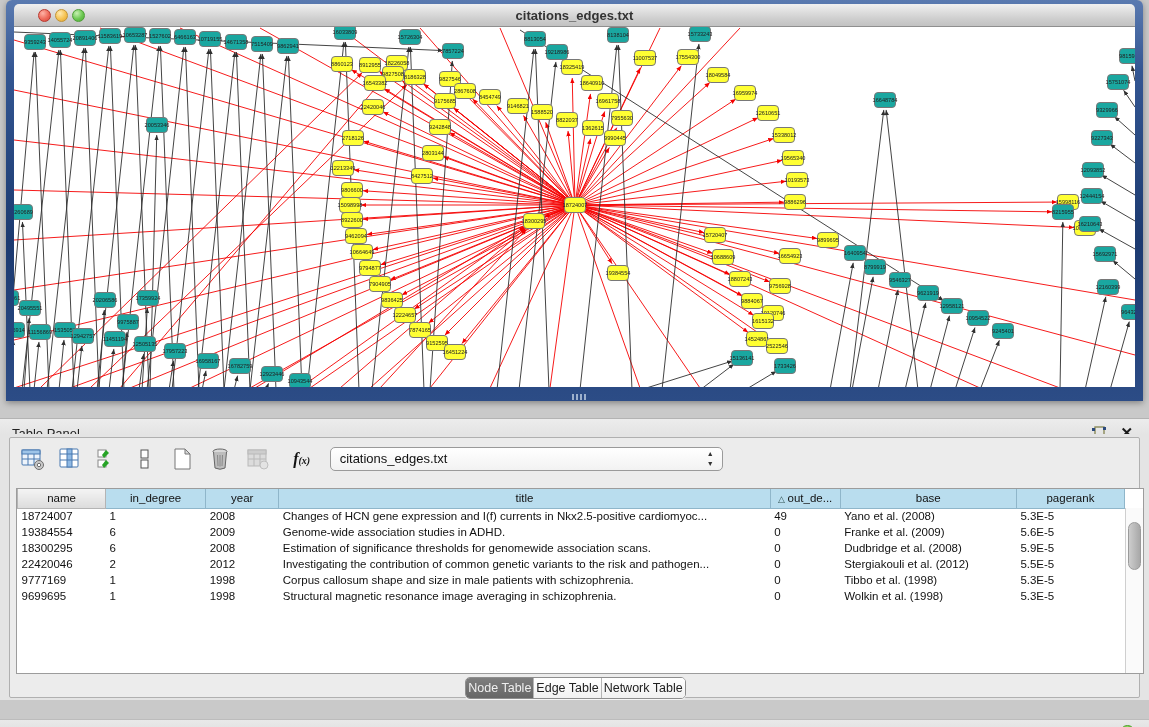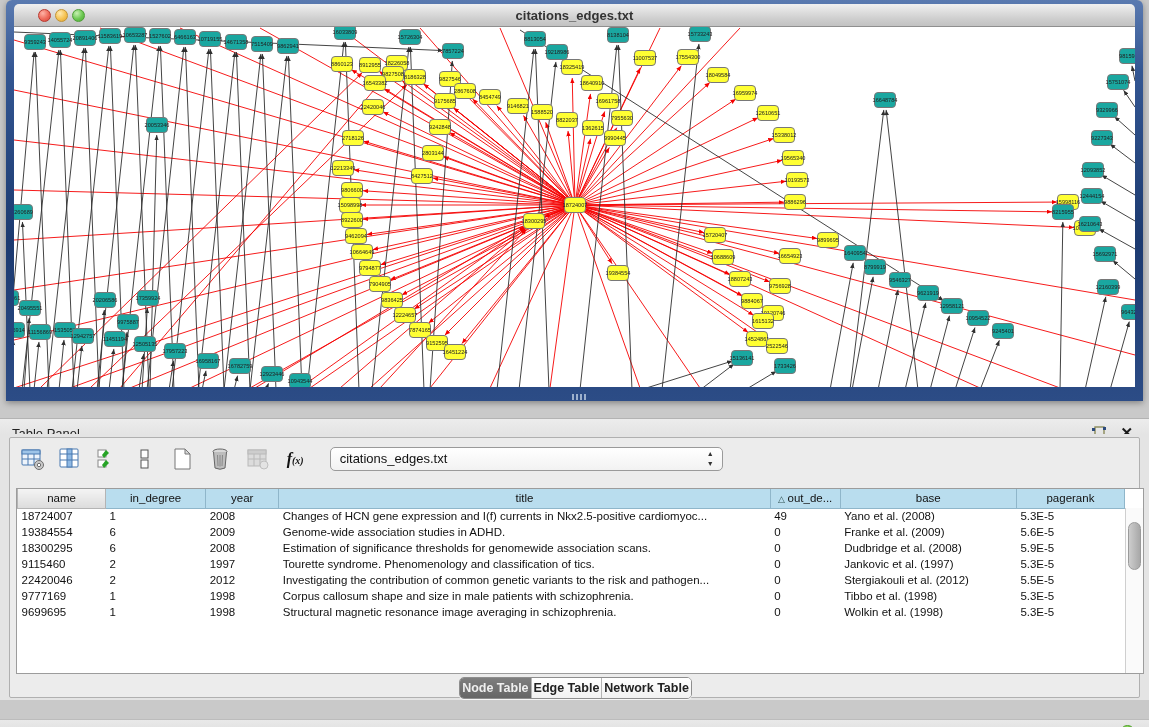--- a/index.html
+++ b/index.html
@@ -31,21 +31,21 @@
   .tp-close { position:absolute; right:16px; top:5px; font-size:15px; font-weight:bold; color:#1a1a1a; cursor:pointer; }
 
   .tp-body { position:absolute; left:0; top:434px; width:1149px; height:266px; background:#e4e4e4; }
   .tp-box  { position:absolute; left:9px; top:3px; width:1131px; height:261px; background:#ececec;
     border:1px solid #b0b0b0; border-radius:2px; }
 
   .toolbar { position:absolute; left:8px; top:6px; height:36px; width:1100px; }
   .tb-btn { display:inline-block; vertical-align:top; width:30px; height:30px; margin-right:3px;
     text-align:center; cursor:pointer; border-radius:3px; }
   .tb-btn svg { margin-top:3px; }
-  .fx { font-family:"Liberation Serif", serif; font-style:italic; font-weight:bold; font-size:16px; line-height:30px; color:#111; }
+  .fx { font-family:"Liberation Serif", serif; font-style:italic; font-weight:bold; font-size:16px; line-height:30px; color:#111;text-align:right; }
   .fx small { font-size:10px; }
   .combo { display:inline-block; vertical-align:top; margin-left:12px; margin-top:3px; width:393px; height:24px;
     background:linear-gradient(180deg,#ffffff,#f2f2f2); border:1px solid #9a9a9a; border-radius:5px;
     font-size:13px; color:#111; line-height:22px; padding-left:9px; position:relative; cursor:pointer; }
   .combo .arrows { position:absolute; right:8px; top:1px; font-size:7px; line-height:10px; color:#333; text-align:center; }
 
   .tableWrap { position:absolute; left:6px; top:50px; width:1128px; height:186px; background:#fff; border:1px solid #9c9c9c; }
   table.grid { border-collapse:collapse; table-layout:fixed; width:1108px; font-size:11.5px; color:#111; }
   table.grid th { height:19px; background:#b9ddee; border:1px solid #8fb6ca; border-top:none;
     font-weight:normal; font-size:11.5px; text-align:center; overflow:hidden; white-space:nowrap; cursor:pointer; }
@@ -53,21 +53,21 @@
   table.grid td { height:16px; padding:0 4px; overflow:hidden; white-space:nowrap; cursor:default; }
   td.c-center { text-align:left; }
   .sortmark { font-size:9px; color:#355; }
   .vscroll { position:absolute; right:0; top:19px; bottom:0; width:18px; background:#fafafa; border-left:1px solid #cfcfcf; }
   .vthumb { position:absolute; left:2px; top:14px; width:13px; height:48px; border-radius:7px;
     background:linear-gradient(90deg,#cdcdcd,#a8a8a8); border:1px solid #9a9a9a; cursor:pointer; }
 
   .tabsbar { position:absolute; left:0; width:1131px; top:239px; text-align:center; }
   .seg { display:inline-flex; border:1px solid #8e8e8e; border-radius:5px; overflow:hidden; background:#fff;
     font-size:12.5px; box-shadow:0 1px 0 rgba(255,255,255,.7); }
-  .seg .tab { padding:3px 2px; color:#222; cursor:pointer; border-right:1px solid #b5b5b5; background:linear-gradient(180deg,#ffffff,#f1f1f1);font-weight:bold; }
+  .seg .tab { padding:3px 2px; color:#222; cursor:pointer; border-right:1px solid #b5b5b5; background:linear-gradient(180deg,#ffffff,#f1f1f1); }
   .seg .tab:last-child { border-right:none; }
   .seg .tab.sel { background:linear-gradient(180deg,#7e7e7e,#666666); color:#efefef; }
 
   .statusbar { position:absolute; left:0; top:700px; width:1149px; height:27px;
     background:linear-gradient(180deg,#e9e9e9,#d7d7d7); border-top:1px solid #bcbcbc;margin-top:19px; }
   .mem-label { position:absolute; right:36px; top:7px; font-size:11.5px; color:#222; }
   .mem-dot { position:absolute; right:14px; top:5px; width:15px; height:15px; border-radius:50%;
     background:radial-gradient(circle at 35% 30%, #b8ee8d, #5cc42d 60%, #46a21e); border:1px solid #4a9b22; cursor:pointer; }
 </style>
 </head>
@@ -873,29 +873,20 @@
             <tr>
               <td>18300295</td>
               <td>6</td>
               <td>2008</td>
               <td>Estimation of significance thresholds for genomewide association scans.</td>
               <td>0</td>
               <td class="c-center">Dudbridge et al. (2008)</td>
               <td>5.9E-5</td>
             </tr>
             <tr>
-              <td>9115460</td>
-              <td>2</td>
-              <td>1997</td>
-              <td>Tourette syndrome. Phenomenology and classification of tics.</td>
-              <td>0</td>
-              <td class="c-center">Jankovic et al. (1997)</td>
-              <td>5.3E-5</td>
-            </tr>
-            <tr>
               <td>22420046</td>
               <td>2</td>
               <td>2012</td>
               <td>Investigating the contribution of common genetic variants to the risk and pathogen...</td>
               <td>0</td>
               <td class="c-center">Stergiakouli et al. (2012)</td>
               <td>5.5E-5</td>
             </tr>
             <tr>
               <td>9777169</td>

